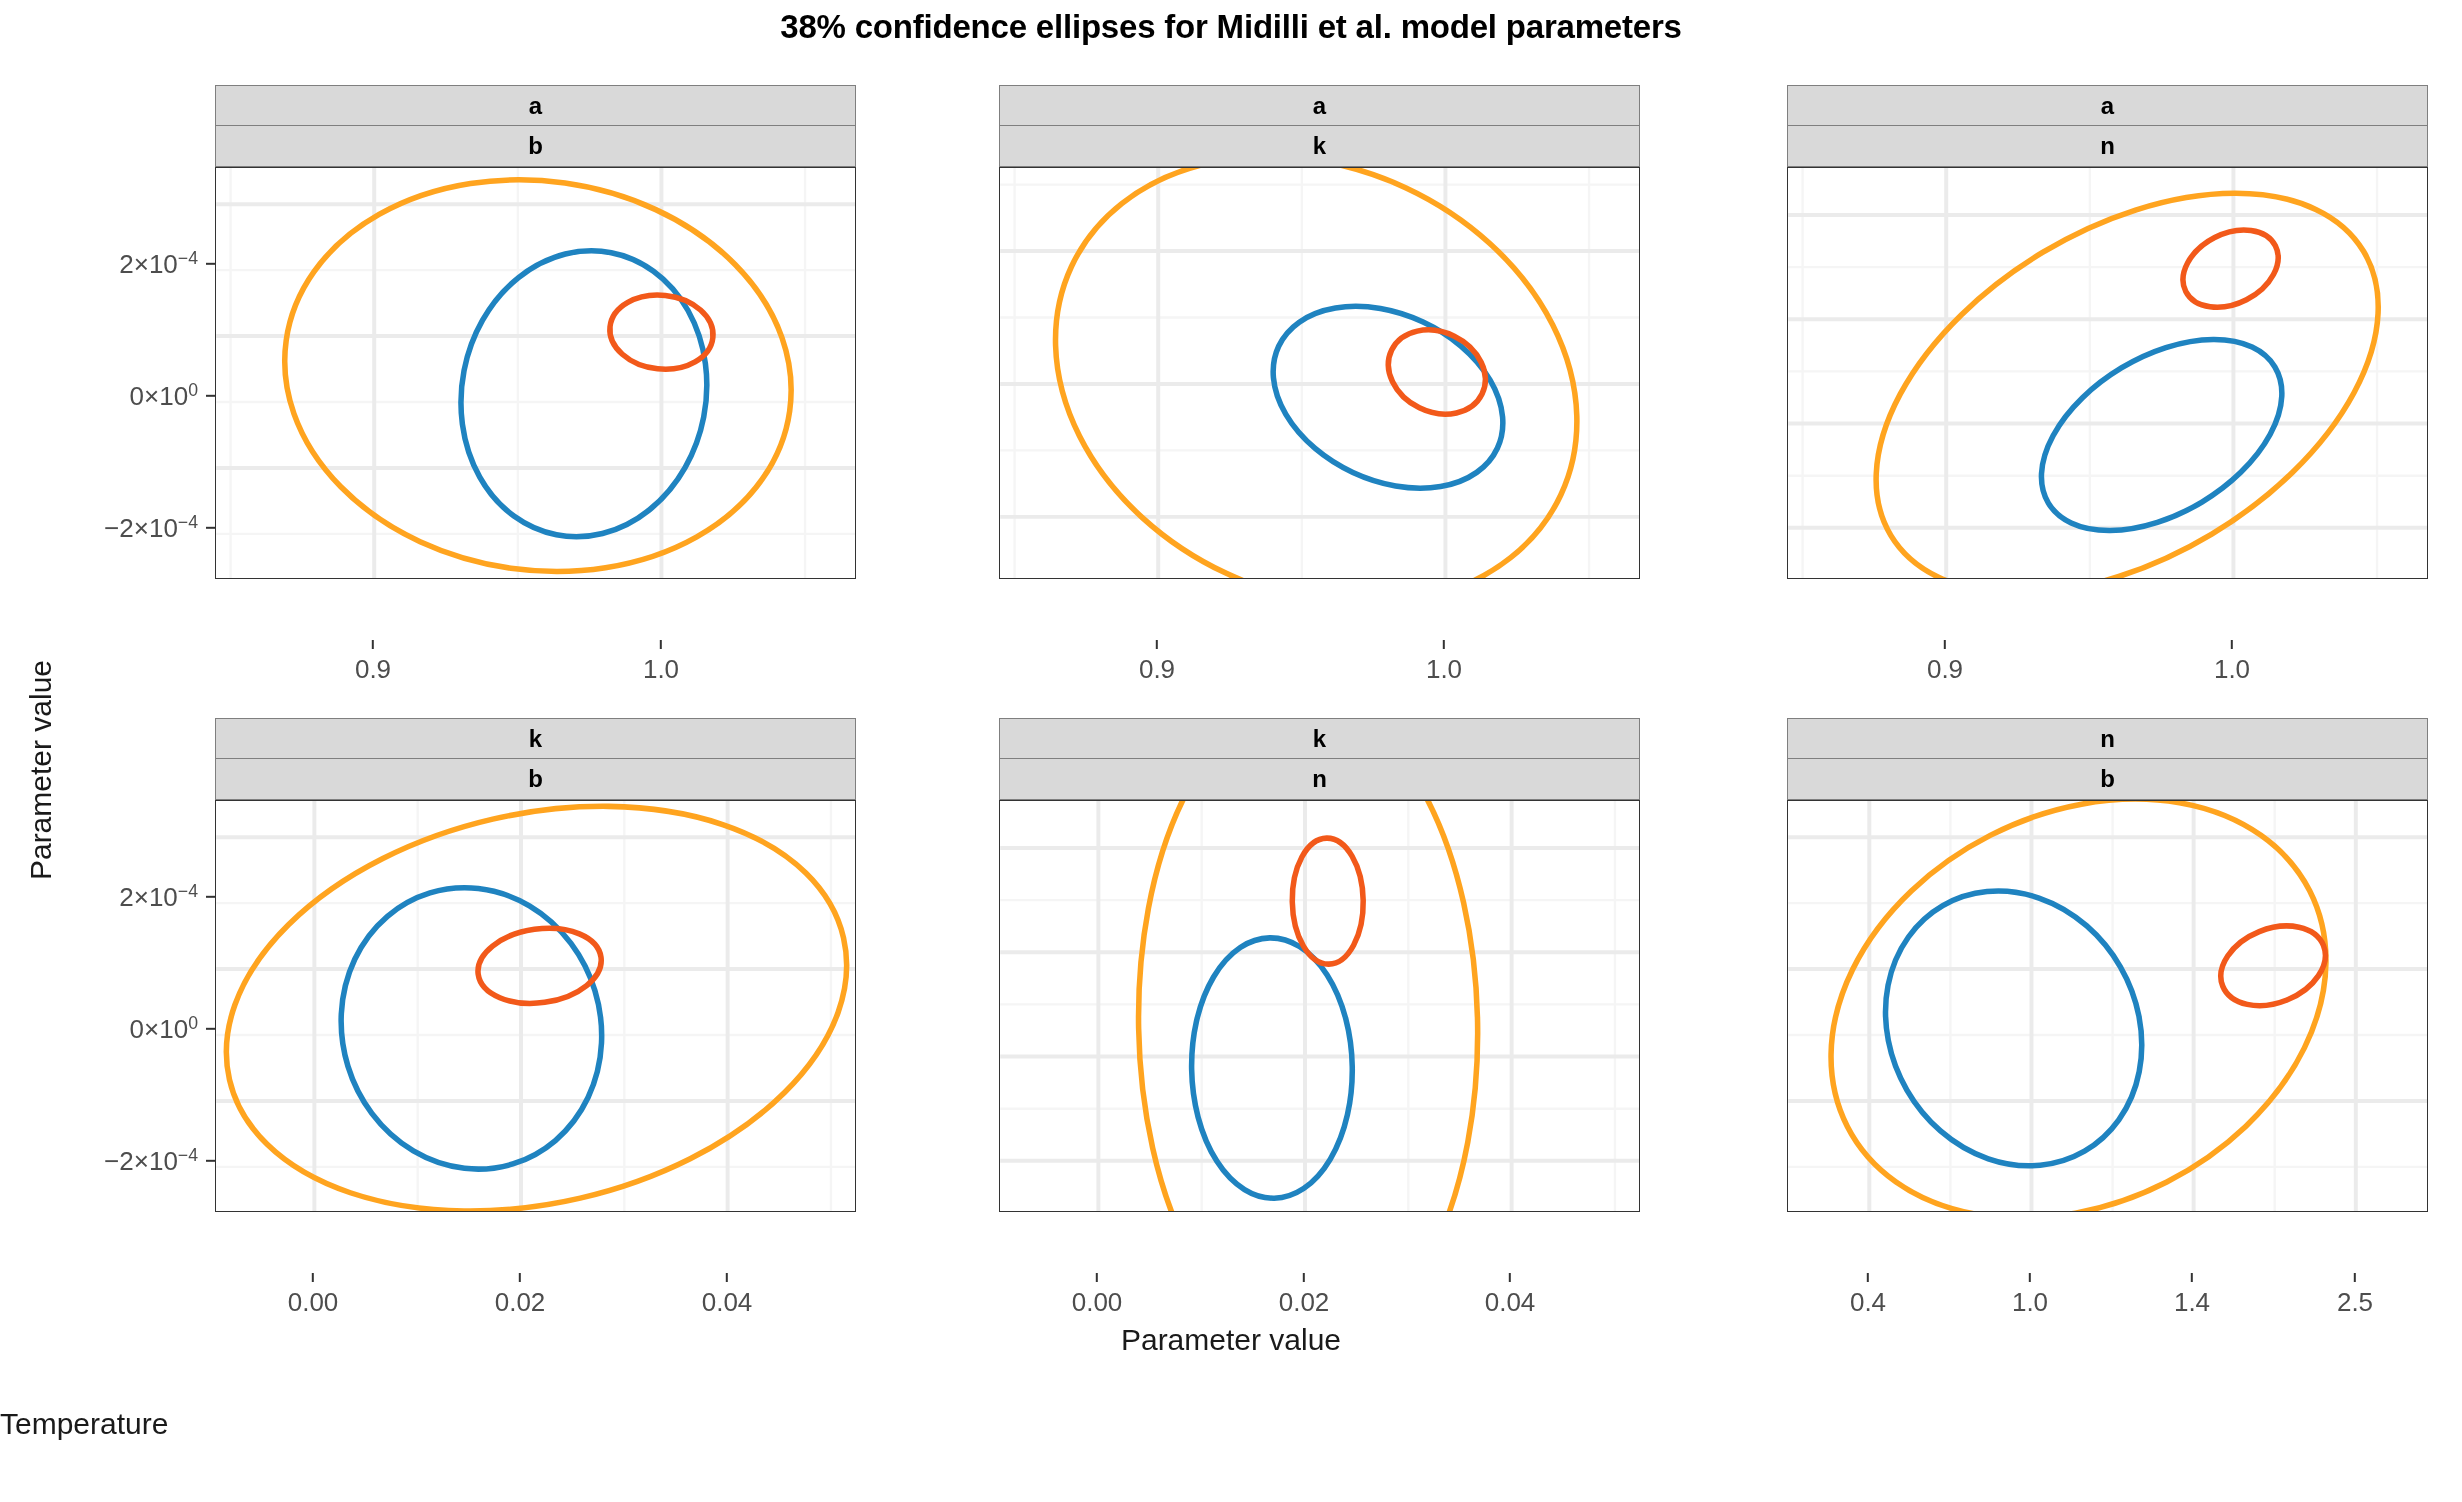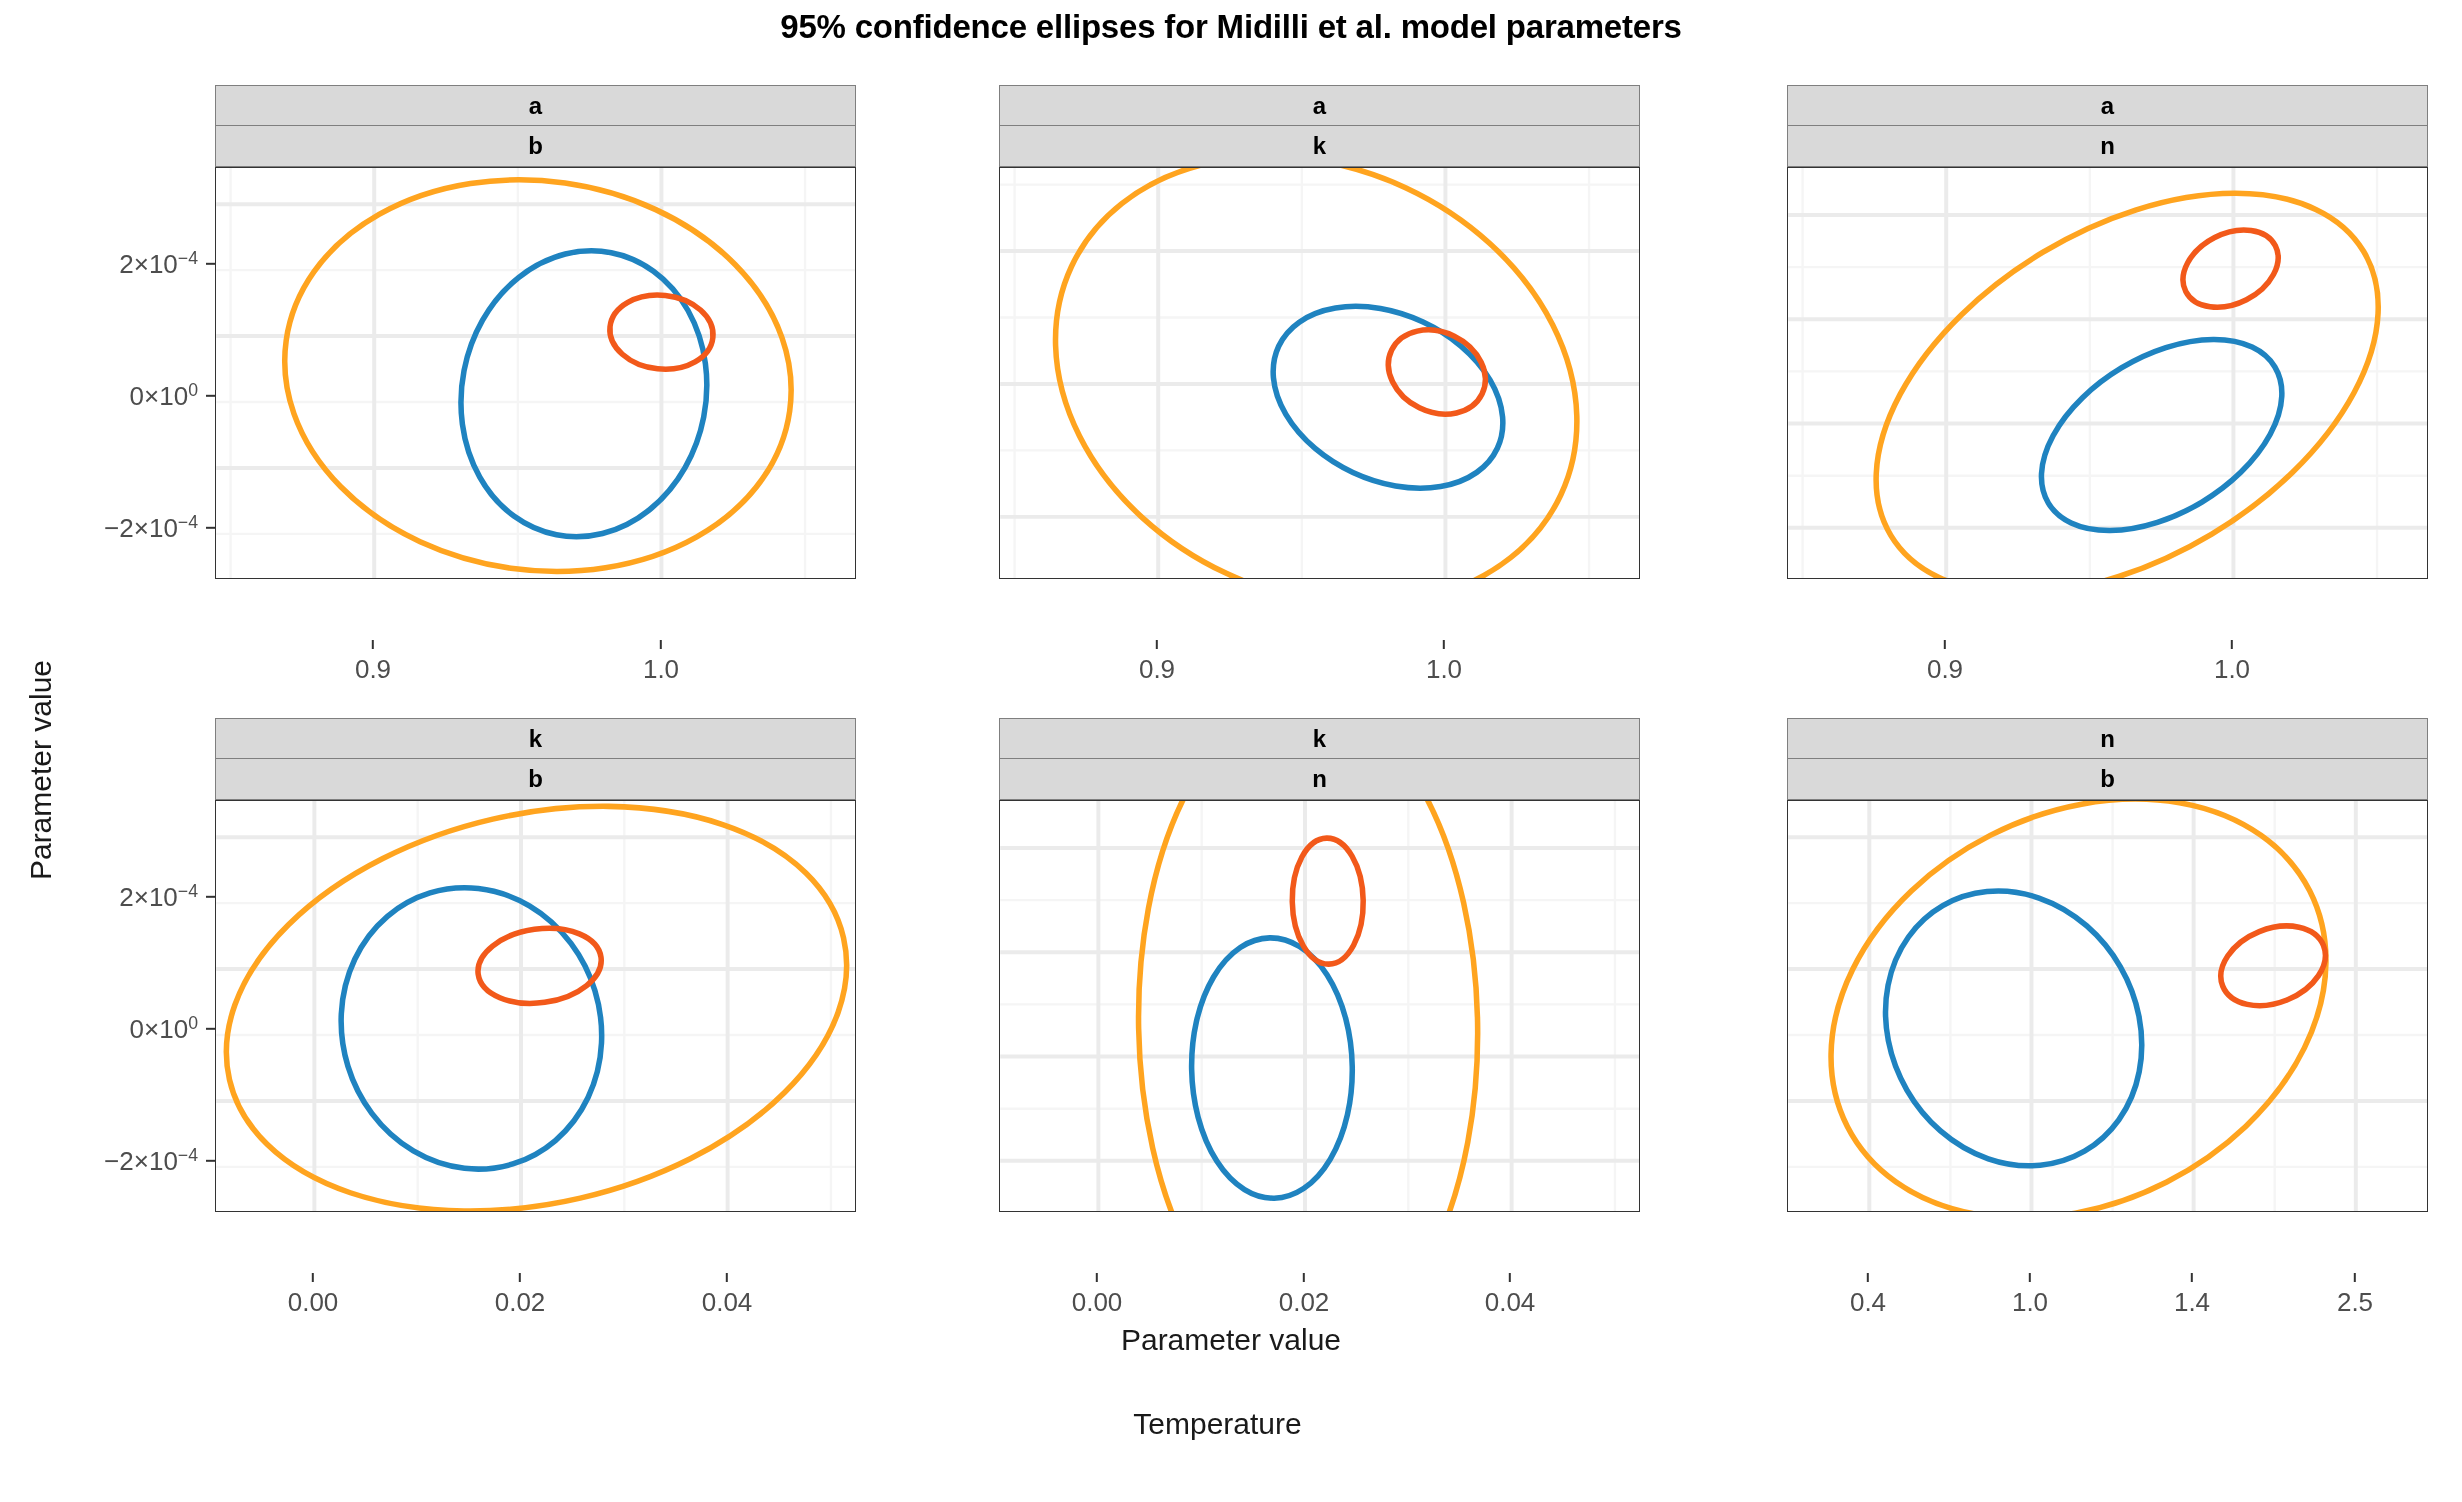--- a/index.html
+++ b/index.html
@@ -70,35 +70,35 @@
   }
   .tickmark-x{
     position:absolute;width:2.4px;height:8.7px;background:#333333;
     transform:translateX(-50%);
   }
   .sup{font-size:0.68em;vertical-align:super;}
 
   
   .legend{
     position:absolute;left:0;top:1407px;width:2462px;
-    display:flex;align-items:center;justify-content:center;
+    display:flex;align-items:center;
     gap:16px;
   }
   .legend-title{font-size:30px;color:#1a1a1a;margin-right:27px;}
   .legend-item{display:flex;align-items:center;margin-right:36px;}
   .legend-key{width:59px;height:10.3px;border-radius:0.8px;margin-right:14.2px;}
   .legend-label{font-size:27px;color:#1a1a1a;white-space:nowrap;}
   .deg{font-size:0.66em;vertical-align:super;}
 </style>
 </head>
 <body>
 
 <div id="root">
 
-  <div class="plot-title">95% confidence ellipses for Midilli et al. model parameters</div>
+  <div class="plot-title">38% confidence ellipses for Midilli et al. model parameters</div>
 
   <div class="axis-title-y">Parameter value</div>
   <div class="axis-title-x">Parameter value</div>
 
   <div id="facets">
       <div class="facet" style="left: 215px; top: 85px; width: 641px;">
         <div class="strip">a</div>
         <div class="strip">b</div>
         <div class="panel" style="width: 641px; height: 412px;">
           <svg width="641" height="412" viewBox="0 0 810 521">

